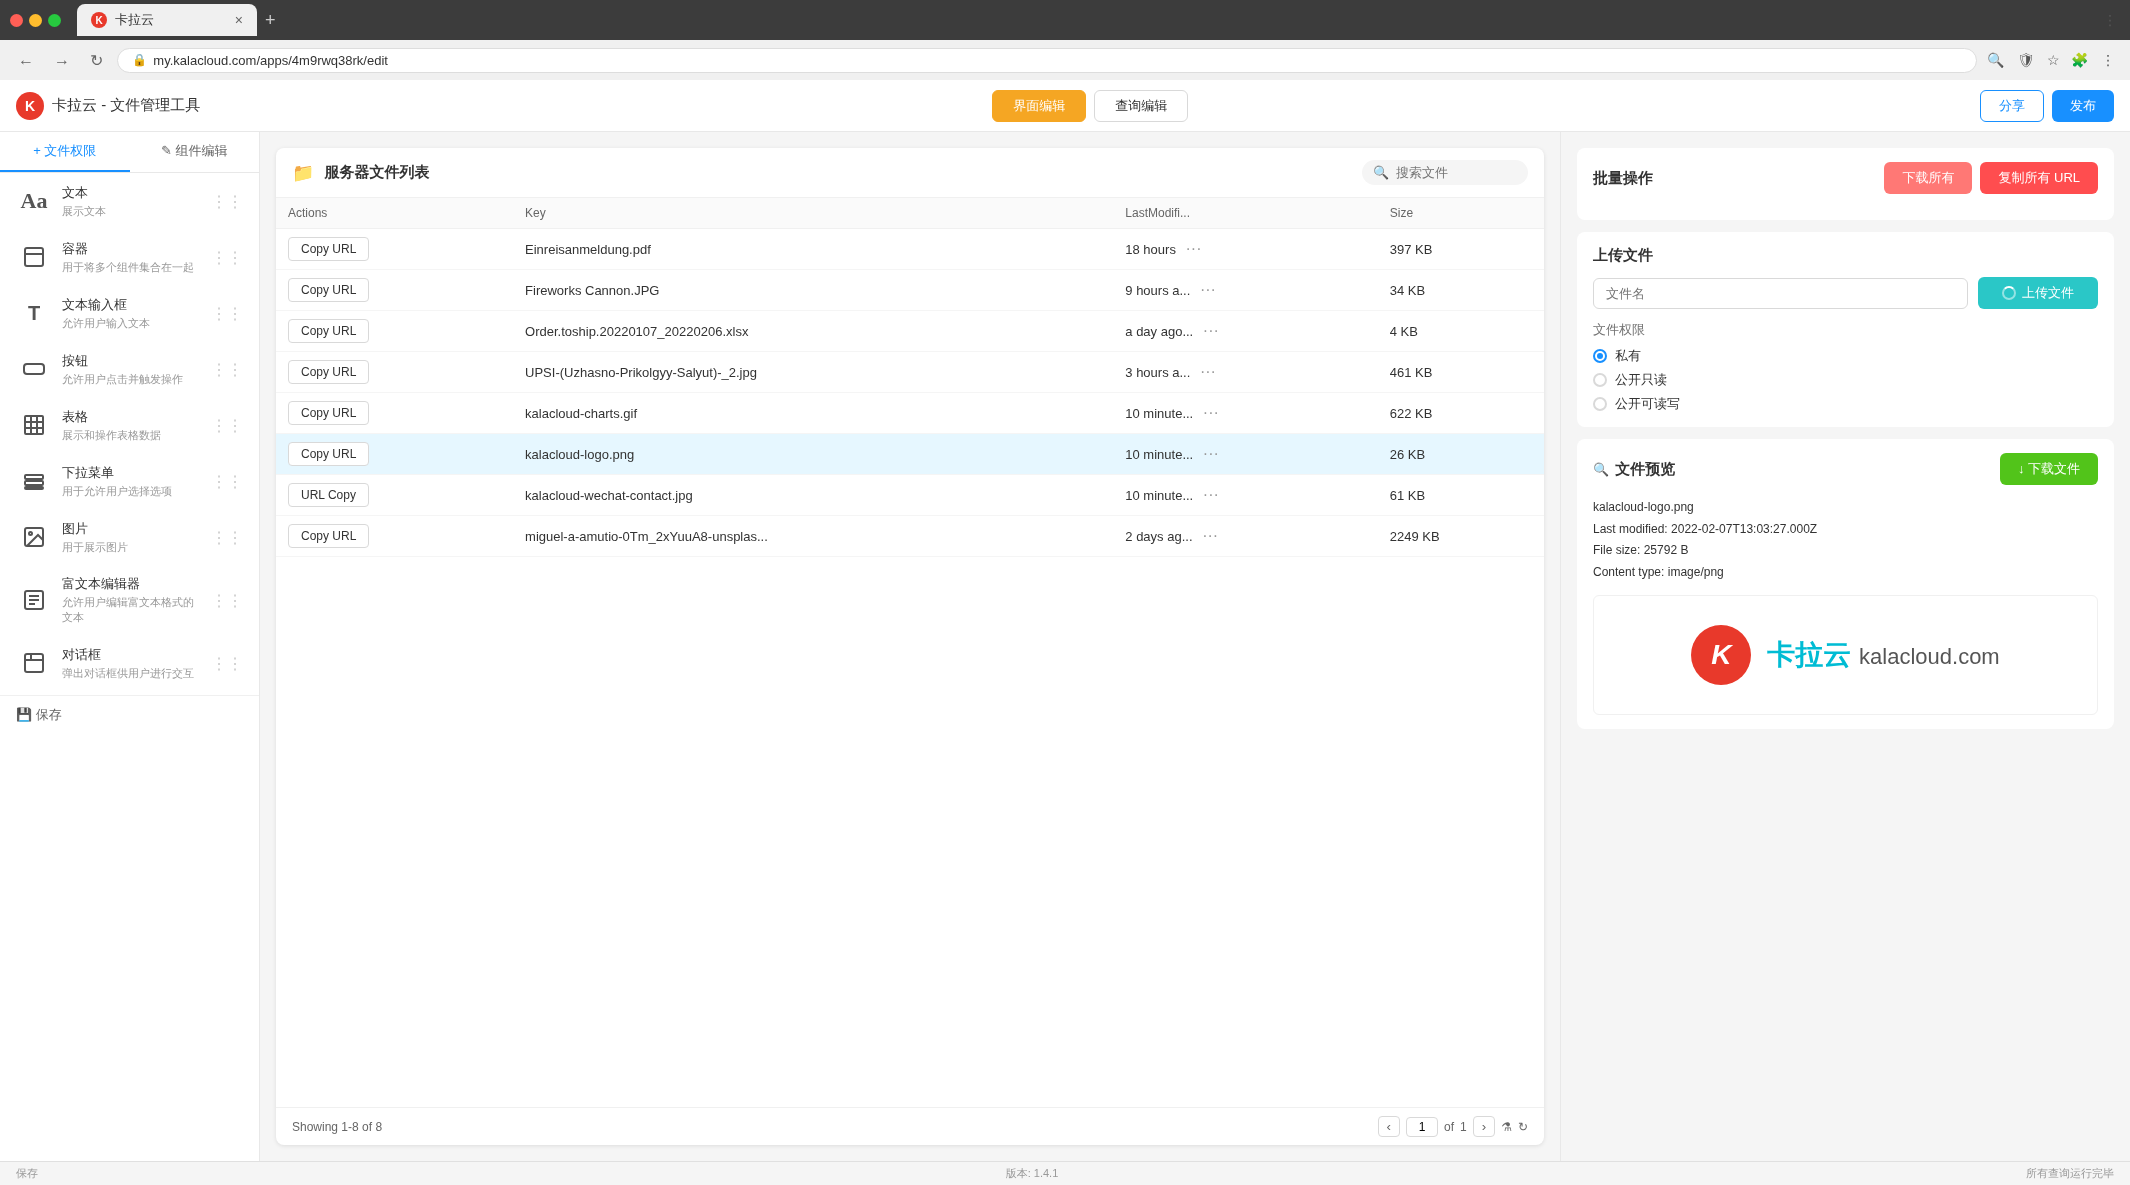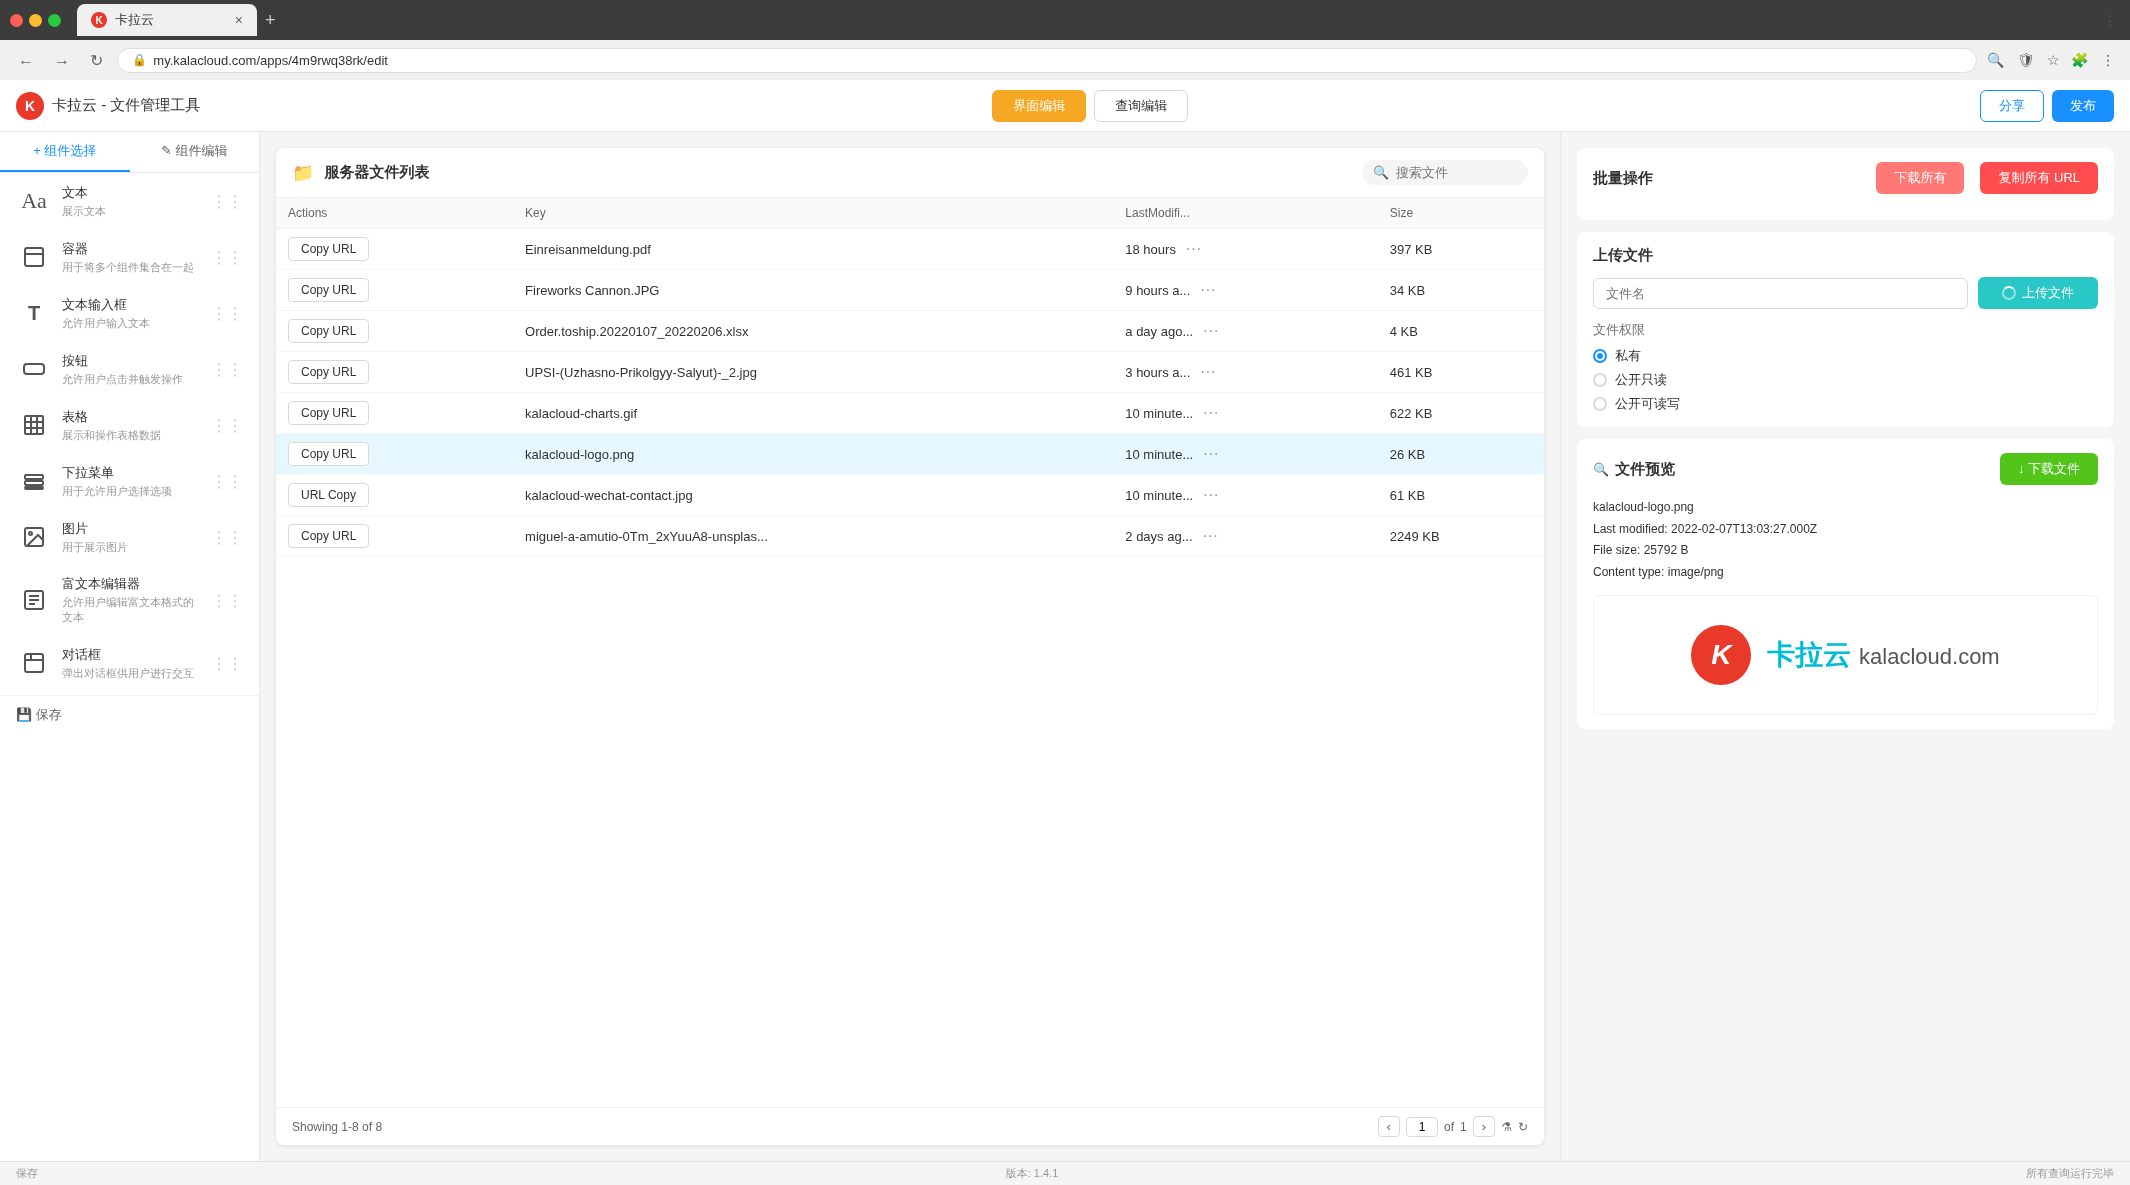--- a/index.html
+++ b/index.html
@@ -176,26 +176,26 @@
     <div class="header-actions">
       <button class="header-share-btn">分享</button>
       <button class="header-publish-btn">发布</button>
     </div>
   </div>
 
   <div class="main-layout">
 
     <div class="left-sidebar">
       <div class="sidebar-tabs">
-        <div class="sidebar-tab active">+ 组件选择</div>
+        <div class="sidebar-tab active">+ 文件权限</div>
         <div class="sidebar-tab">✎ 组件编辑</div>
       </div>
 
       <div class="component-item">
-        <div class="component-icon" style="font-weight:normal; font-family: serif; font-size:22px;">Aa</div>
+        <div class="component-icon" style="font-weight:bold; font-family: serif; font-size:22px;">Aa</div>
         <div class="component-text">
           <div class="component-name">文本</div>
           <div class="component-desc">展示文本</div>
         </div>
         <div class="component-drag">⋮⋮</div>
       </div>
 
       <div class="component-item">
         <div class="component-icon">
           <svg width="24" height="24" viewBox="0 0 24 24" fill="none" stroke="#555" stroke-width="2">
@@ -398,21 +398,21 @@
           </div>
         </div>
       </div>
     </div>
 
     <div class="right-panel">
 
       <div class="batch-ops">
         <div class="batch-ops-header">
           <span class="batch-ops-title">批量操作</span>
-          <div style="display:flex; gap:16px;">
+          <div style="display:flex; gap:8px;">
             <button class="batch-btn download-all-btn">下载所有</button>
             <button class="batch-btn copy-all-btn">复制所有 URL</button>
           </div>
         </div>
       </div>
 
       <div class="upload-section">
         <div class="upload-title">上传文件</div>
         <div class="upload-row">
           <input class="filename-input" type="text" placeholder="文件名" style="">

